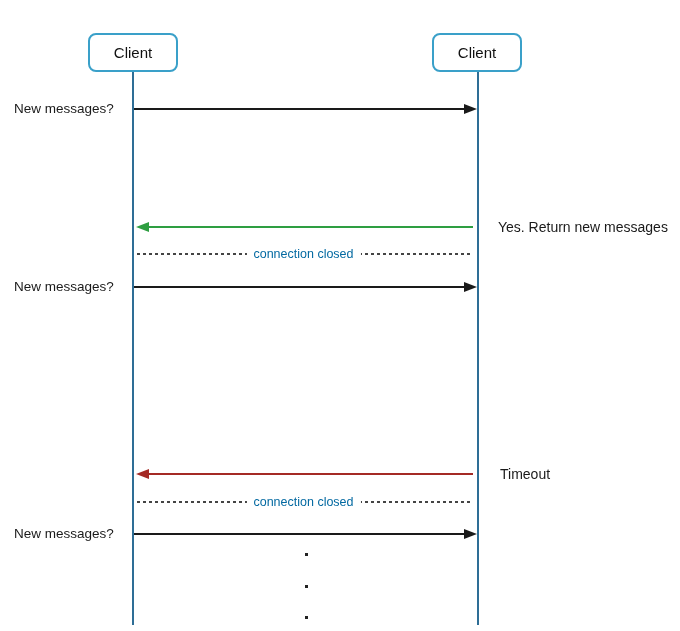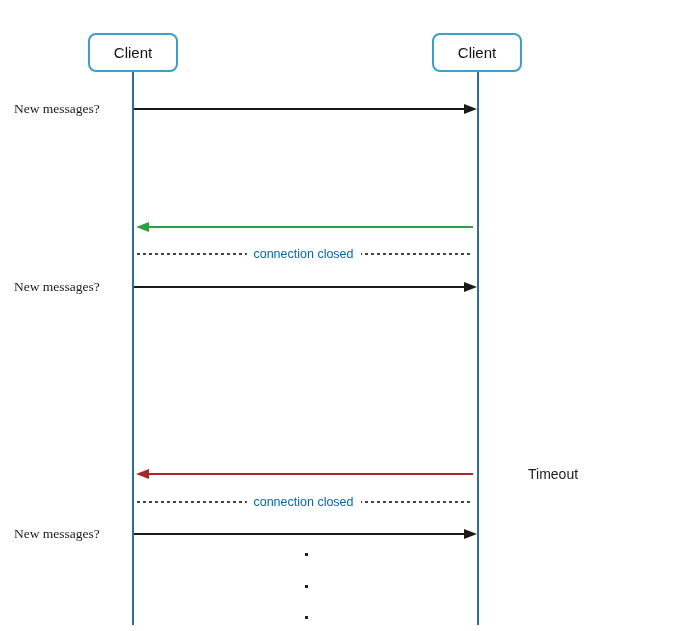--- a/index.html
+++ b/index.html
@@ -54,28 +54,28 @@
   .separator.s1{top:253px;}
   .separator.s2{top:501px;}
   .separator .sep-label{
     position:absolute;left:50%;top:1px;transform:translate(-50%,-50%);
     background:#ffffff;padding:0 7px;font-size:12.5px;color:#0369a1;white-space:nowrap;
   }
   
   .msg-label{
     position:absolute;font-size:13.5px;color:#1a1a1a;white-space:nowrap;line-height:16px;
   }
-  .left-label{left:14px;font-family:Liberation Serif, serif;}
+  .left-label{left:14px;}
   .left-label.l1{top:101px;}
   .left-label.l2{top:279px;}
   .left-label.l3{top:526px;}
   .right-label{left:500px;font-size:14px;}
   .right-label.r1{top:155px;}
   .right-label.r2{top:219px;left:498px;}
-  .right-label.r3{top:466px;margin-left:28px;}
+  .right-label.r3{top:466px;}
   
   .dot{position:absolute;left:305px;width:3px;height:3px;background:#222;}
   .dot.d1{top:553px;}
   .dot.d2{top:585px;}
   .dot.d3{top:616px;}
 </style>
 </head>
 <body>
 
 <div id="canvas">
@@ -94,20 +94,21 @@
   <div class="arrow to-right black m1">
     <div class="shaft"></div>
     <div class="head"></div>
   </div>
 
 
   <div class="arrow to-left green m2">
     <div class="shaft"></div>
     <div class="head"></div>
   </div>
+  <div class="msg-label right-label r2">Yes. Return new messages</div>
 
   <div class="separator s1">
     <span class="sep-label">connection closed</span>
   </div>
 
   <div class="msg-label left-label l2">New messages?</div>
   <div class="arrow to-right black m3">
     <div class="shaft"></div>
     <div class="head"></div>
   </div>

